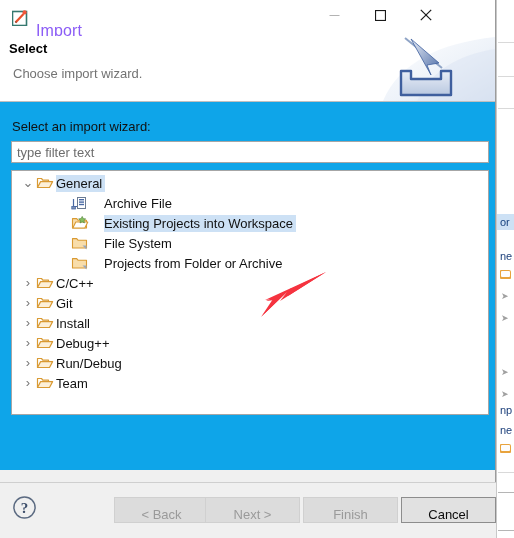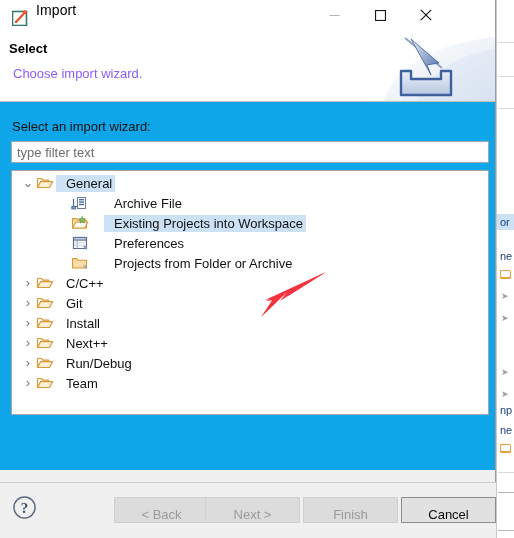--- a/index.html
+++ b/index.html
@@ -82,23 +82,23 @@
     background: #ffffff;
     border-bottom: none;
   }
   #title-icon {
     position: absolute;
     left: 12px; top: 9px;
     width: 17px; height: 17px;
   }
   #title-text {
     position: absolute;
-    left: 36px; top: 2px;
-    font-size: 14px;
-    color: #000000;
+    left: 36px; top: 22px;
+    font-size: 16px;
+    color: #8b5cf6;
     line-height: 17px;
     letter-spacing: .1px;
   }
   .wbtn {
     position: absolute;
     top: 0;
     width: 46px;
     height: 30px;
     border: none;
     background: transparent;
@@ -125,21 +125,21 @@
     position: absolute;
     left: 9px; top: 5px;
     font-size: 13px;
     font-weight: bold;
     color: #000;
   }
   #banner-sub {
     position: absolute;
     left: 13px; top: 30px;
     font-size: 13px;
-    color: #8b5cf6;
+    color: #737373;
   }
   #banner-gfx {
     position: absolute;
     right: 0; top: -3px;
     width: 130px; height: 68px;
   }
 
   
   #content {
     position: relative;
@@ -196,21 +196,21 @@
     font-size: 10px;
     line-height: 20px;
   }
   .tree-icon {
     flex: 0 0 18px;
     width: 18px; height: 16px;
     position: relative;
     margin-right: 2px;
   }
   .tree-label {
-    padding: 1px 3px 1px 10px;
+    padding: 1px 3px 1px 0;
     line-height: 15px;
   }
   .tree-label.selected {
     background: #cde1f5;
   }
   .indent-1 { padding-left: 8px; }
   .indent-2 { padding-left: 30px; gap: 13px; }
 
   
   #footer {
@@ -380,28 +380,24 @@
           <span class="tree-icon"><svg width="18" height="16" viewBox="0 0 18 16">
               <path d="M1.5 13 V3.6 h4.2 l1.3 1.6 h8.5 V13 Z" fill="#f8ddaa" stroke="#d99a33" stroke-width="1.1" stroke-linejoin="round"></path>
               <path d="M1.8 13 L4.8 7.0 h12.0 L13.8 13 Z" fill="#ffffff" stroke="#d99a33" stroke-width="1.1" stroke-linejoin="round"></path>
               <path d="M11.2 1.4 l1.1 2.2 l2.4 .3 l-1.8 1.7 l.5 2.4 l-2.2-1.2 l-2.2 1.2 l.5-2.4 l-1.8-1.7 l2.4-.3 z" fill="#86c060" stroke="#4d7f36" stroke-width=".6"></path>
             </svg></span>
           <span class="tree-label selected">Existing Projects into Workspace</span>
         </div>
         <div class="tree-row indent-2">
           <span class="twisty"></span>
           <span class="tree-icon"><svg width="18" height="16" viewBox="0 0 18 16">
-              <rect x="2.5" y="2.5" width="13" height="11" fill="#ffffff" stroke="#5b6d8c" stroke-width="1.1"></rect>
-              <rect x="2.5" y="2.5" width="13" height="2.6" fill="#c3d2e7" stroke="#5b6d8c" stroke-width="1.1"></rect>
-              <line x1="6.2" y1="5.4" x2="6.2" y2="13.4" stroke="#8ea3c0" stroke-width="1"></line>
-              <line x1="3" y1="7.8" x2="15" y2="7.8" stroke="#c7d3e4" stroke-width=".9"></line>
-              <line x1="3" y1="10.2" x2="15" y2="10.2" stroke="#c7d3e4" stroke-width=".9"></line>
-              <path d="M11.5 11 h4 v4 z" fill="#8da0bd"></path>
-            </svg></span>
-          <span class="tree-label">Preferences</span>
+              <path d="M1.5 13 V3.6 h4.2 l1.3 1.6 h8.5 V13 Z" fill="#f8ddaa" stroke="#d99a33" stroke-width="1.1" stroke-linejoin="round"></path>
+              <path d="M11.5 10.5 h4 v4 z" fill="#9aa7bb"></path>
+            </svg></span>
+          <span class="tree-label">File System</span>
         </div>
         <div class="tree-row indent-2">
           <span class="twisty"></span>
           <span class="tree-icon"><svg width="18" height="16" viewBox="0 0 18 16">
               <path d="M1.5 13 V3.6 h4.2 l1.3 1.6 h8.5 V13 Z" fill="#f8ddaa" stroke="#d99a33" stroke-width="1.1" stroke-linejoin="round"></path>
               <path d="M11.5 10.5 h4 v4 z" fill="#9aa7bb"></path>
             </svg></span>
           <span class="tree-label">Projects from Folder or Archive</span>
         </div>
         <div class="tree-row indent-1">
@@ -427,21 +423,21 @@
               <path d="M1.5 12.5 L4.6 6.6 h12.0 L13.5 12.5 Z" fill="#fdf0d8" stroke="#d99a33" stroke-width="1.2" stroke-linejoin="round"></path>
             </svg></span>
           <span class="tree-label">Install</span>
         </div>
         <div class="tree-row indent-1">
           <span class="twisty" style="font-size: 13px;">›</span>
           <span class="tree-icon"><svg width="18" height="16" viewBox="0 0 18 16">
               <path d="M1.5 12.5 V3.5 h4 l1.3 1.6 h5.7 v1.5" fill="none" stroke="#d99a33" stroke-width="1.2" stroke-linejoin="round"></path>
               <path d="M1.5 12.5 L4.6 6.6 h12.0 L13.5 12.5 Z" fill="#fdf0d8" stroke="#d99a33" stroke-width="1.2" stroke-linejoin="round"></path>
             </svg></span>
-          <span class="tree-label">Next++</span>
+          <span class="tree-label">Debug++</span>
         </div>
         <div class="tree-row indent-1">
           <span class="twisty" style="font-size: 13px;">›</span>
           <span class="tree-icon"><svg width="18" height="16" viewBox="0 0 18 16">
               <path d="M1.5 12.5 V3.5 h4 l1.3 1.6 h5.7 v1.5" fill="none" stroke="#d99a33" stroke-width="1.2" stroke-linejoin="round"></path>
               <path d="M1.5 12.5 L4.6 6.6 h12.0 L13.5 12.5 Z" fill="#fdf0d8" stroke="#d99a33" stroke-width="1.2" stroke-linejoin="round"></path>
             </svg></span>
           <span class="tree-label">Run/Debug</span>
         </div>
         <div class="tree-row indent-1">

